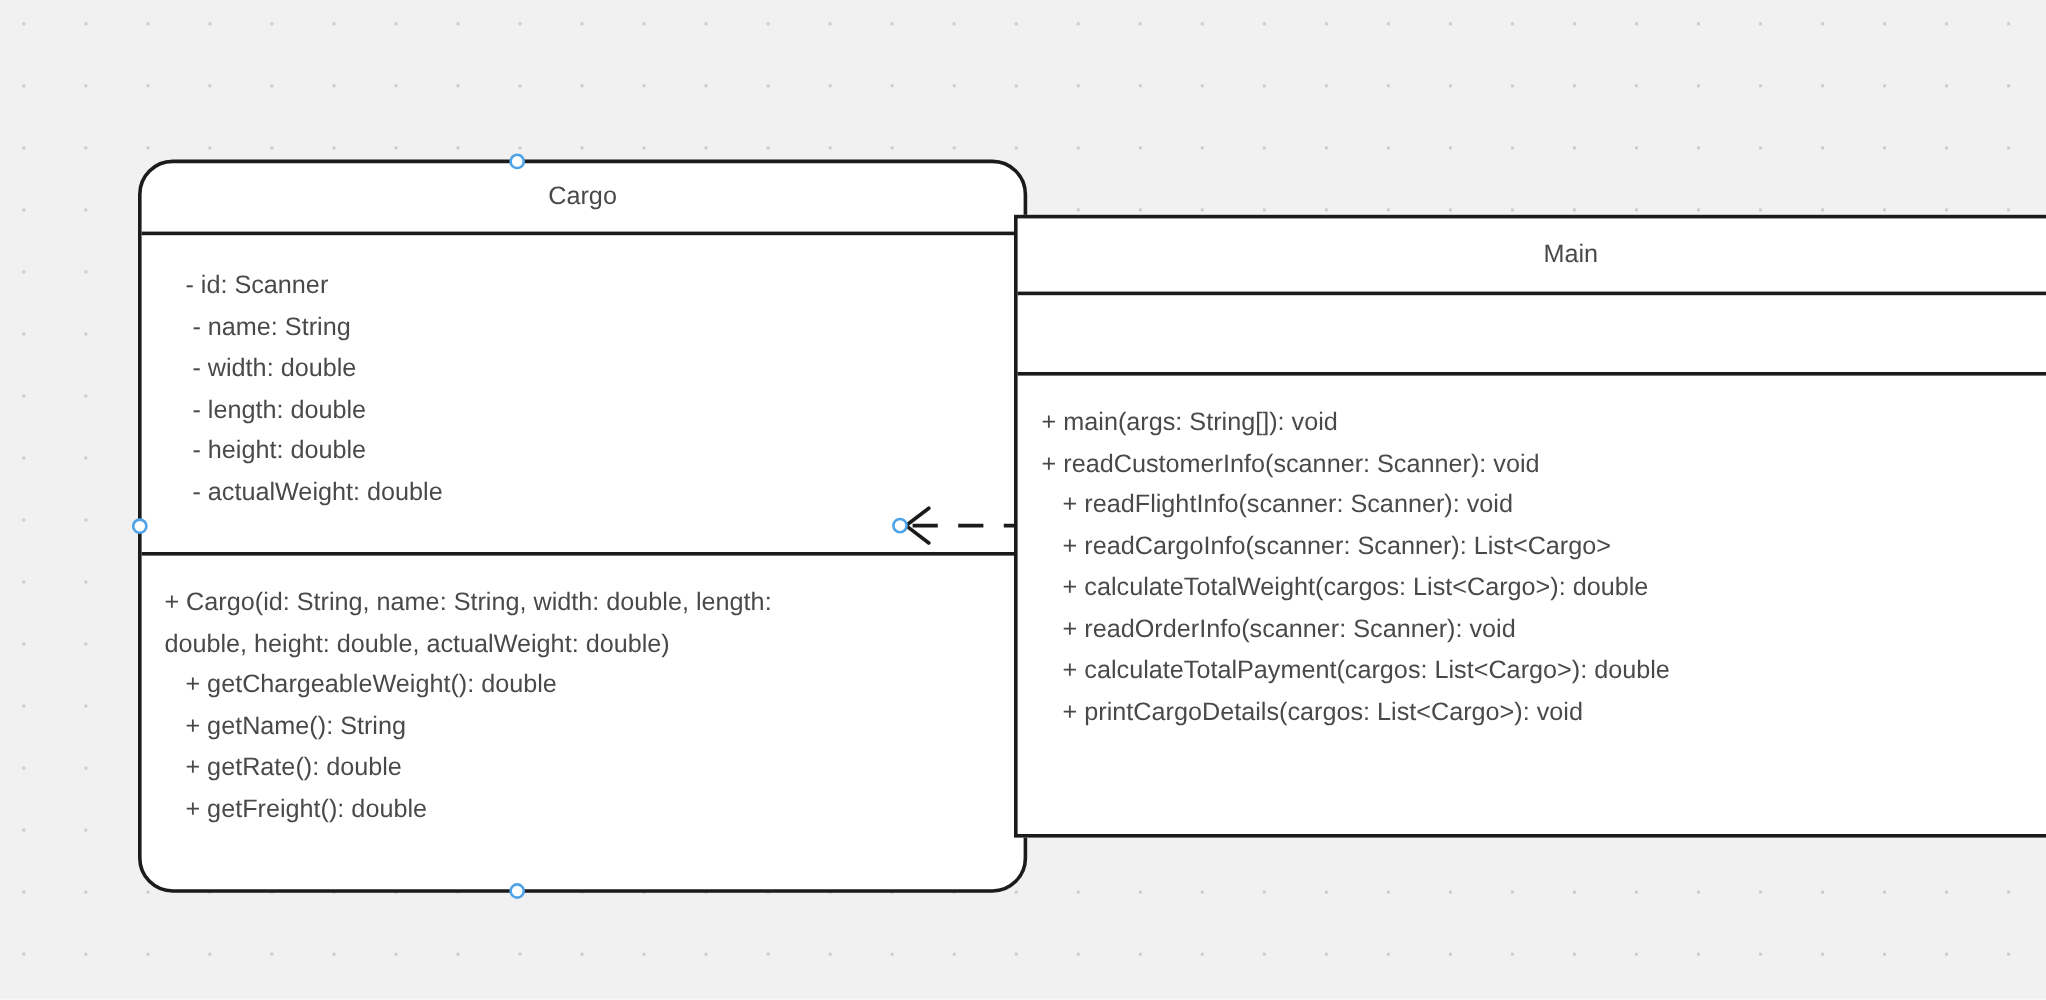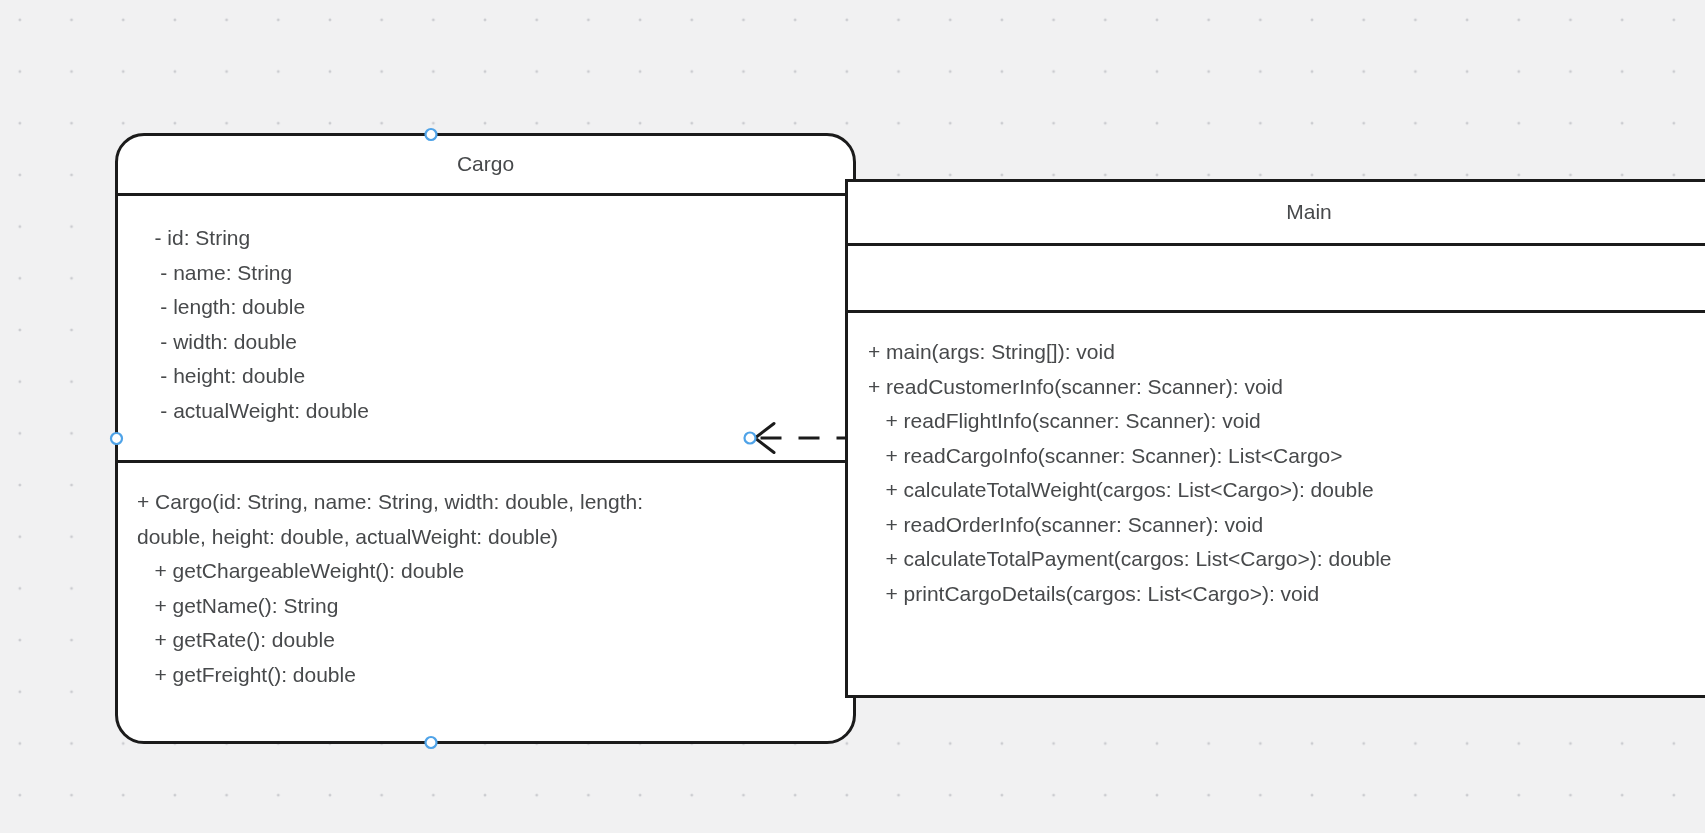--- a/index.html
+++ b/index.html
@@ -48,24 +48,24 @@
   svg.overlay .hit { pointer-events: all; }
 </style>
 </head>
 <body>
 
 <div class="canvas">
 
   <div class="uml-class cargo">
     <div class="uml-title">Cargo</div>
     <div class="uml-compartment uml-attrs">
-        <div class="member">   - id: String</div>
+        <div class="member">   - id: Scanner</div>
         <div class="member">    - name: String</div>
+        <div class="member">    - width: double</div>
         <div class="member">    - length: double</div>
-        <div class="member">    - width: double</div>
         <div class="member">    - height: double</div>
         <div class="member">    - actualWeight: double</div>
       </div>
     <div class="uml-compartment uml-methods">
         <div class="member">+ Cargo(id: String, name: String, width: double, length:</div>
         <div class="member">double, height: double, actualWeight: double)</div>
         <div class="member">   + getChargeableWeight(): double</div>
         <div class="member">   + getName(): String</div>
         <div class="member">   + getRate(): double</div>
         <div class="member">   + getFreight(): double</div>

